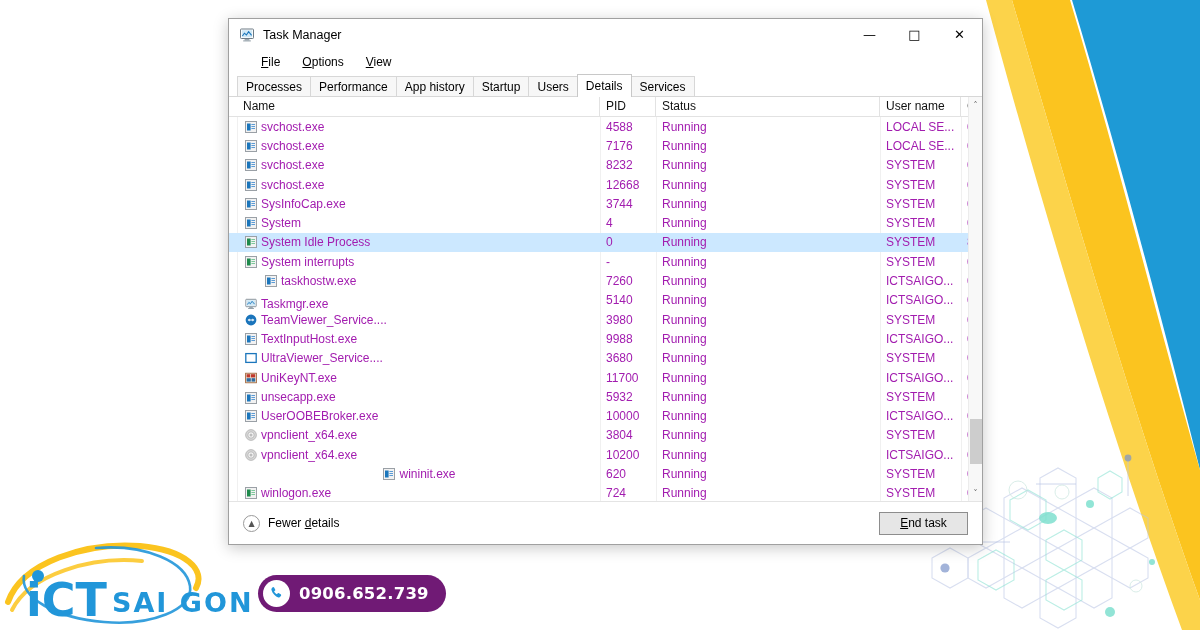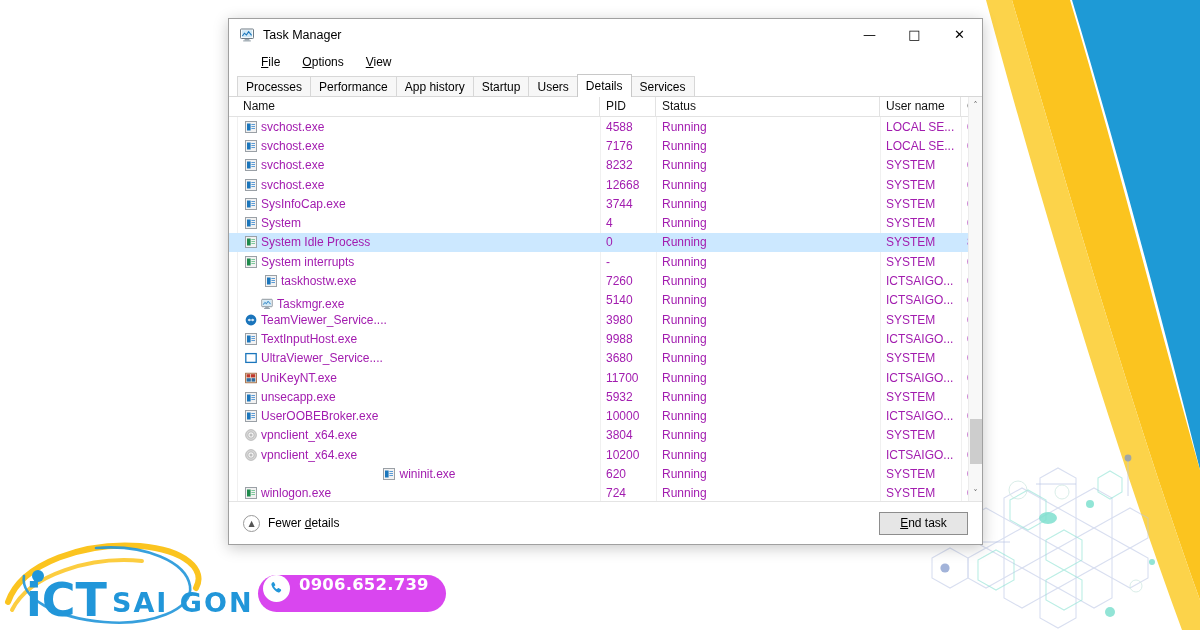--- a/index.html
+++ b/index.html
@@ -107,22 +107,22 @@
   .ft-spacer { flex:1 1 auto; }
   .endtask {
     width:89px; height:23px; border:1px solid #8d8d8d; background:#e6e6e6;
     font-size:12px; color:#000; display:flex; align-items:center; justify-content:center;
   }
 
   
   #brand { position:absolute; left:0; bottom:0; width:520px; height:90px; z-index:4; }
   #phone-pill {
     position:absolute; left:258px; bottom:18px;
-    width:188px; height:37px; border-radius:19px; background:#d946ef;
-    display:flex; align-items:flex-start; z-index:6;
+    width:188px; height:37px; border-radius:19px; background:#701a75;
+    display:flex; align-items:center; z-index:6;
   }
   .ph-circle {
     width:27px; height:27px; border-radius:50%; background:#ffffff;
     margin-left:5px; display:flex; align-items:center; justify-content:center;
     flex:0 0 auto;
   }
   .ph-num {
     color:#fff; font-size:16.5px; font-weight:bold; margin-left:9px;
     font-family:"DejaVu Sans", sans-serif; letter-spacing:0.2px;
   }
@@ -392,21 +392,21 @@
               </g>
             </svg>
             <span>taskhostw.exe</span>
           </div>
           <div class="cell" style="position: absolute; left: 371px; width: 56px;">7260</div>
           <div class="cell" style="position: absolute; left: 427px; width: 224px;">Running</div>
           <div class="cell" style="position: absolute; left: 651px; width: 81px;">ICTSAIGO...</div>
           <div class="cell" style="position: absolute; left: 732px; width: 43px;">00</div>
         </div>
         <div class="row" style="position: relative;">
-          <div class="cell c-name" style="position: absolute; left: 24px; width: 363px; margin-top: 8px;">
+          <div class="cell c-name" style="position: absolute; left: 8px; width: 363px; margin-top: 8px;">
             <svg viewBox="0 0 12 12" class="ico">
               <rect x="0.8" y="1.3" width="10.4" height="7.4" rx="0.6" fill="#fff" stroke="#6d7b85" stroke-width="0.8"></rect>
               <rect x="1.8" y="2.2" width="8.4" height="5.6" fill="#cfe8f5"></rect>
               <polyline points="2.3,6.6 3.9,4.4 5.4,5.8 7.1,3.3 9.6,6.2" fill="none" stroke="#1b76bc" stroke-width="0.9"></polyline>
               <rect x="4.2" y="9" width="3.6" height="1" fill="#9aa7b0"></rect>
               <rect x="3.1" y="10" width="5.8" height="0.9" fill="#8b98a2"></rect>
             </svg>
             <span>Taskmgr.exe</span>
           </div>
           <div class="cell" style="position: absolute; left: 371px; width: 56px;">5140</div>

